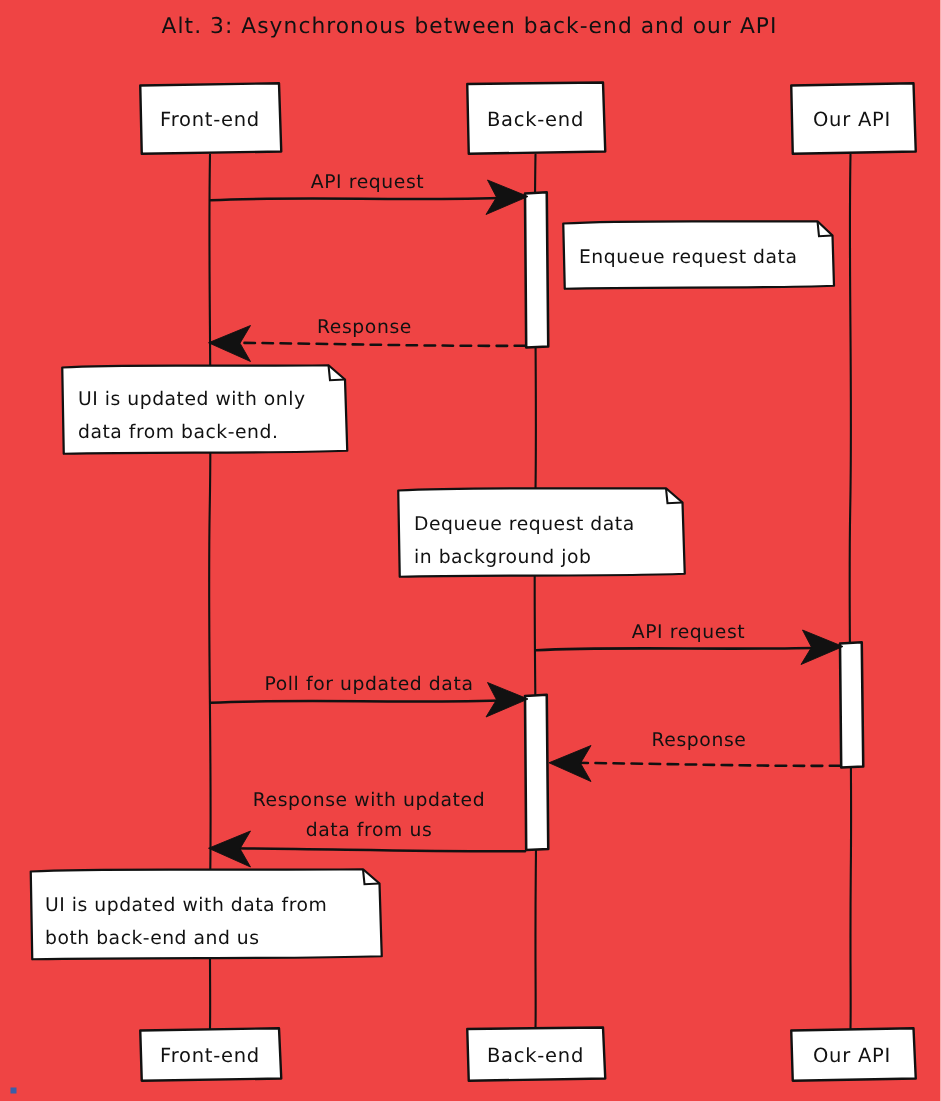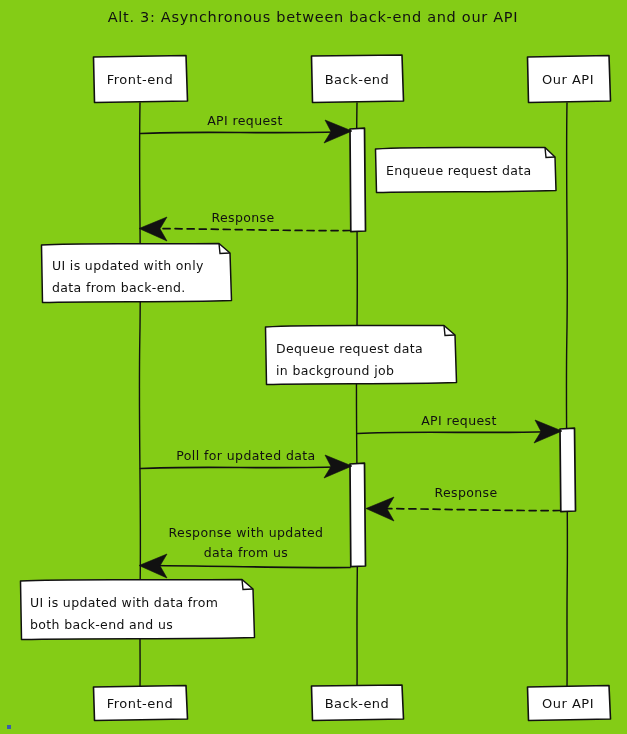--- a/index.html
+++ b/index.html
@@ -10,21 +10,21 @@
   body {
     width: 627px;
     height: 734px;
     font-family: "DejaVu Sans", sans-serif;
     overflow: hidden;
   }
   #diagram-root {
     position: relative;
     width: 627px;
     height: 734px;
-    background: #84cc16;
+    background: #ef4444;
     text-align: right;
   }
   svg.sequence-canvas {
     display: block;
     width: 627px;
     height: 734px;
   }
   .hand-text {
     font-family: "DejaVu Sans", sans-serif;
     fill: #111111;

